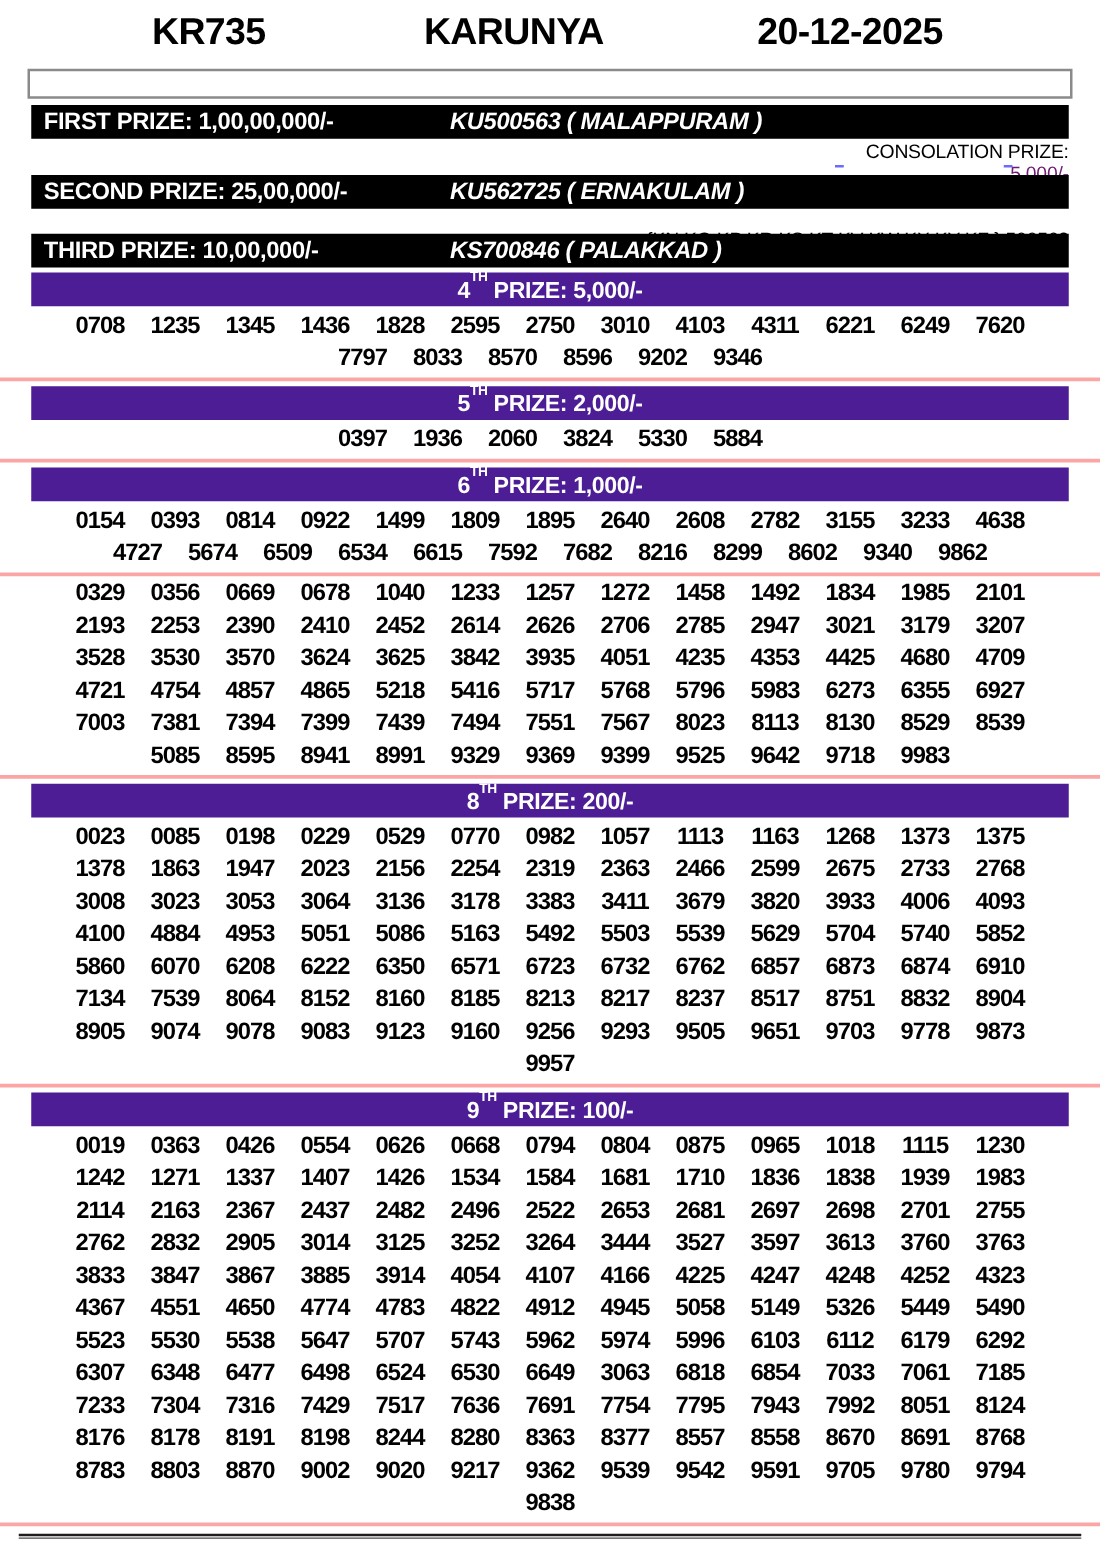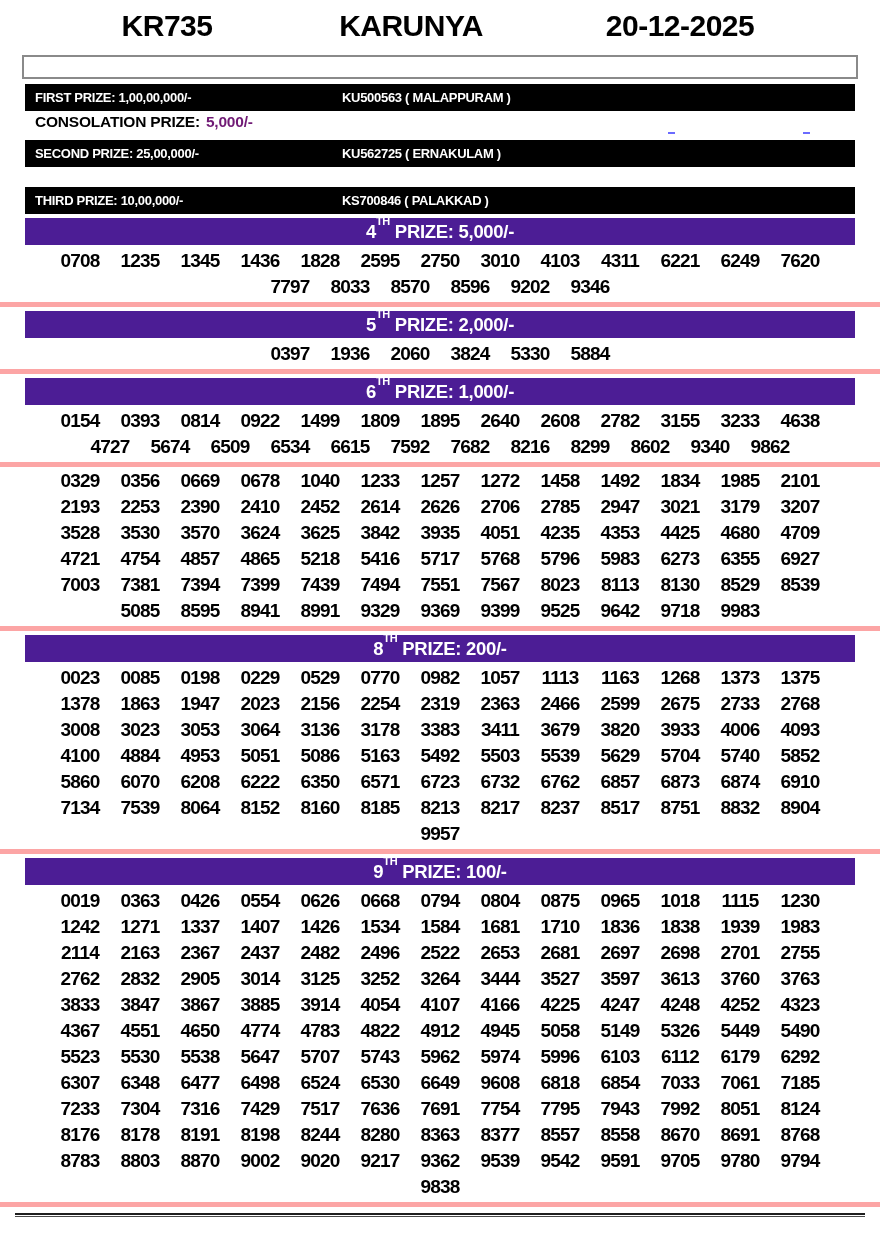--- a/index.html
+++ b/index.html
@@ -8,38 +8,38 @@
     font-family:"Liberation Sans", sans-serif;position:relative;overflow:hidden;
   }
   .title-row{position:relative;height:52px;}
   .t{position:absolute;top:9px;transform:translateX(-50%);
      font-size:30px;font-weight:bold;white-space:nowrap;letter-spacing:-0.5px;}
   .t-code{left:167px;} .t-title{left:411px;} .t-date{left:680px;}
 
   .top-box{margin:3px 22px 5px 22px;height:20px;border:2px solid #8a8a8a;background:#fff;}
 
   .bar{position:relative;margin:2px 25px;height:27px;background:#000;color:#fff;
-       display:flex;align-items:center;font-weight:bold;font-size:13px;letter-spacing:-0.3px;}
+       display:flex;align-items:center;font-weight:bold;font-size:19px;letter-spacing:-0.3px;}
   .bar .lbl{margin-left:10px;white-space:nowrap;}
-  .bar .win{position:absolute;left:317px;white-space:nowrap;}
-
-  .consolation{position:relative;margin:0 25px;height:25px;display:flex;align-items:flex-start;
-       font-weight:bold;font-size:15.5px;letter-spacing:-0.2px;}
+  .bar .win{position:absolute;left:335px;white-space:nowrap;font-style:italic;}
+
+  .consolation{position:relative;margin:0 25px;height:25px;display:flex;align-items:flex-end;
+       font-weight:normal;font-size:15.5px;letter-spacing:-0.2px;flex-direction:column;}
   .consolation .clbl{margin-left:10px;}
   .consolation .amount{margin-left:6px;}
   .consolation .series{margin-left:16px;margin-top:35px;}
   .bdash{position:absolute;top:19px;width:7px;height:2px;}
   .bdash.d1{left:643px;} .bdash.d2{left:778px;}
 
   .section-bar{margin:4px 25px 2px 25px;height:27px;background:#4c1d95;color:#fff;
        font-weight:bold;font-size:18.5px;display:flex;align-items:center;justify-content:center;
        letter-spacing:-0.3px;}
   .section-bar sup{font-size:11px;line-height:0;position:relative;top:-5px;}
 
-  .num-block{padding:1px 0 2px 0;border-bottom:5px solid #fca5a5;}
+  .num-block{padding:1px 0 2px 0;border-bottom:3px solid #fca5a5;}
   .num-row{display:flex;justify-content:center;height:26px;align-items:center;}
   .num{width:60px;text-align:center;font-size:19px;font-weight:bold;letter-spacing:-0.8px;}
 
   .bottom-rule{margin:6px 15px 0 15px;height:1px;border-top:2px solid #1f1f1f;border-bottom:1px solid #4a4a4a;}
 </style>
 </head>
 <body>
 
 <div class="title-row">
   <span class="t t-code">KR735</span>
@@ -326,20 +326,35 @@
         <span class="num">8185</span>
         <span class="num">8213</span>
         <span class="num">8217</span>
         <span class="num">8237</span>
         <span class="num">8517</span>
         <span class="num">8751</span>
         <span class="num">8832</span>
         <span class="num">8904</span>
       </div>
       <div class="num-row">
+        <span class="num">8905</span>
+        <span class="num">9074</span>
+        <span class="num">9078</span>
+        <span class="num">9083</span>
+        <span class="num">9123</span>
+        <span class="num">9160</span>
+        <span class="num">9256</span>
+        <span class="num">9293</span>
+        <span class="num">9505</span>
+        <span class="num">9651</span>
+        <span class="num">9703</span>
+        <span class="num">9778</span>
+        <span class="num">9873</span>
+      </div>
+      <div class="num-row">
         <span class="num">9957</span>
       </div>
     </div>
     <div class="section-bar">
       <span>9<sup>TH</sup> PRIZE: 100/-</span>
     </div>
     <div class="num-block">
       <div class="num-row">
         <span class="num">0019</span>
         <span class="num">0363</span>
@@ -446,21 +461,21 @@
         <span class="num">6292</span>
       </div>
       <div class="num-row">
         <span class="num">6307</span>
         <span class="num">6348</span>
         <span class="num">6477</span>
         <span class="num">6498</span>
         <span class="num">6524</span>
         <span class="num">6530</span>
         <span class="num">6649</span>
-        <span class="num">9608</span>
+        <span class="num">3063</span>
         <span class="num">6818</span>
         <span class="num">6854</span>
         <span class="num">7033</span>
         <span class="num">7061</span>
         <span class="num">7185</span>
       </div>
       <div class="num-row">
         <span class="num">7233</span>
         <span class="num">7304</span>
         <span class="num">7316</span>

